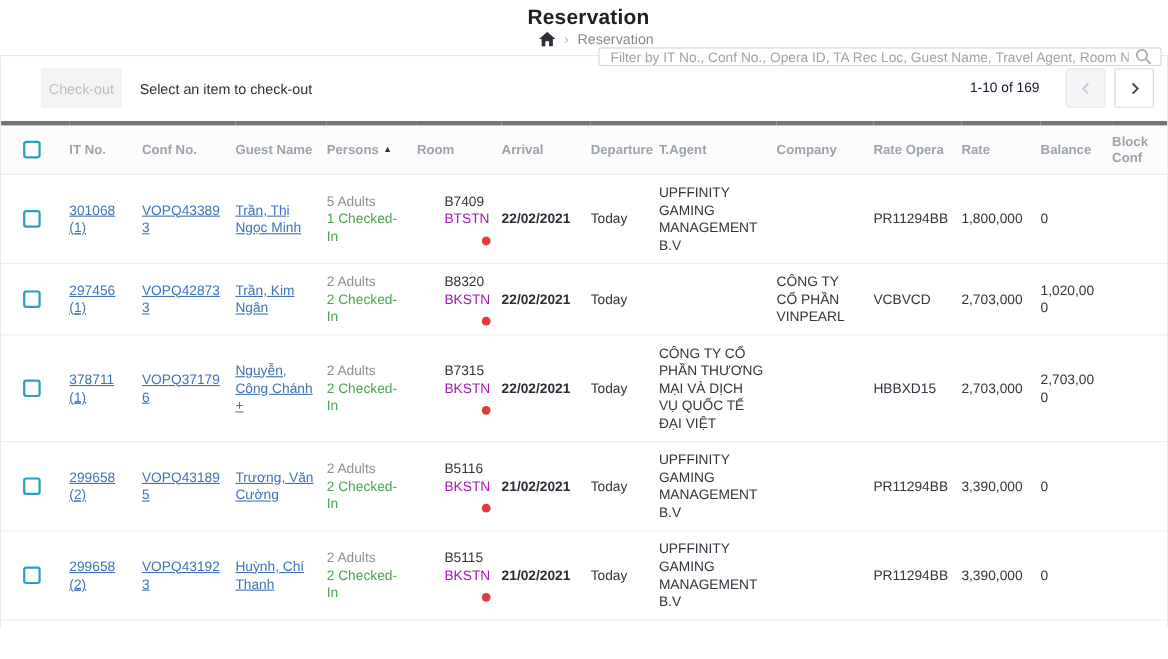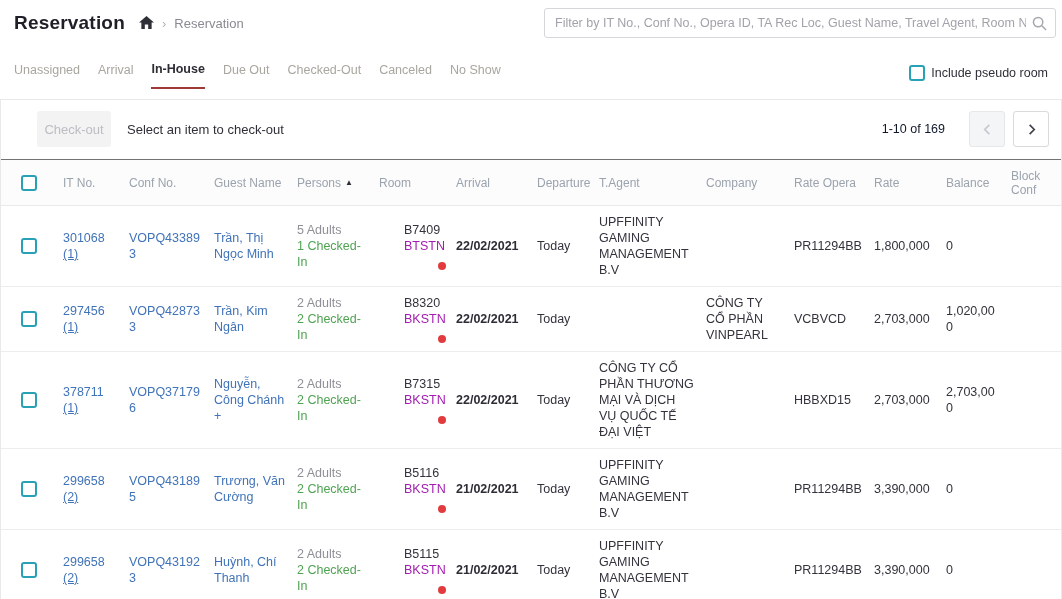--- a/index.html
+++ b/index.html
@@ -1,21 +1,21 @@
 <!DOCTYPE html>
 <html><head>
 <meta charset="utf-8">
 <style>
   * { margin:0; padding:0; box-sizing:border-box; }
   html,body { background:#fff; }
   body { font-family:"Liberation Sans","DejaVu Sans",sans-serif; color:#2f2f38; }
   .page { position:relative; width:1062px; height:599px; background:#fff; overflow:hidden; }
 
   
-  .top-header { display:flex; align-items:center; padding:6px 6px 0 14px; height:40px; }
+  .top-header { display:flex; align-items:center; padding:6px 6px 0 14px; height:40px;flex-direction:column; }
   .page-title { font-size:19px; font-weight:700; color:#1f1f28; letter-spacing:.2px; }
   .breadcrumb { display:flex; align-items:center; margin-left:14px; gap:8px; }
   .home-icon svg { display:block; }
   .crumb-sep { color:#b4b4ba; font-size:13px; }
   .crumb-text { color:#8a8a93; font-size:13px; }
   .search-box { margin-left:auto; display:flex; align-items:center; width:512px; height:30px;
     border:1px solid #d6d6da; border-radius:3px; padding:0 8px 0 10px; background:#fff; }
   .search-box input { flex:1; border:none; outline:none; font-size:12.5px; color:#2f2f38;
     font-family:"Liberation Sans","DejaVu Sans",sans-serif; background:transparent; }
   .search-box input::placeholder { color:#a2a2ab; }
@@ -36,28 +36,28 @@
     border-radius:3px; font-size:13px; font-family:inherit; }
   .toolbar-hint { margin-left:16px; font-size:13px; color:#2f2f38; }
   .pager { margin-left:auto; display:flex; align-items:center; }
   .pager-text { font-size:12.5px; color:#0f172a; margin-right:16px; }
   .pg-btn { width:36px; height:36px; border-radius:3px; display:flex; align-items:center; justify-content:center; margin-left:8px; }
   .pg-prev { background:#f4f5f6; border:1px solid #e6e7e9; color:#c3c9cf; }
   .pg-next { background:#fff; border:1px solid #d9dadc; color:#3f3f49; cursor:pointer; }
 
   
   table { width:100%; border-collapse:collapse; table-layout:fixed; }
-  thead th { height:46px; font-size:12px; font-weight:400; color:#9ba3ad; text-align:left;
-    vertical-align:middle; border-top:1px solid #737373; border-bottom:1px solid #e9e9eb;
+  thead th { height:46px; font-size:12px; font-weight:700; color:#9ba3ad; text-align:left;
+    vertical-align:middle; border-top:4px solid #737373; border-bottom:1px solid #e9e9eb;
     background:#fcfcfd; padding-right:10px; }
   td { vertical-align:middle; font-size:12.5px; line-height:1.28; padding:8px 10px 8px 0;
     border-bottom:1px solid #ededef; color:#33333d; word-wrap:break-word; }
   .cb-cell { padding-left:20px; }
   .sort-tri { color:#2f2f38; font-size:8px; vertical-align:2px; margin-left:4px; }
-  .link { color:#4173b8; cursor:pointer; }
+  .link { color:#4173b8; cursor:pointer;text-decoration:underline; }
   .it-sub { text-decoration:underline; }
   .muted { color:#8f8f97; }
   .green { color:#4fa352; }
   .roomtype { color:#a21caf; }
   .room-cell { display:flex; align-items:flex-end; gap:8px;flex-direction:column; }
   .room-lines { min-width:42px; }
   .dot { width:8px; height:8px; border-radius:50%; background:#e23b3d; flex:0 0 auto; }
   .date-cell { font-weight:600; color:#2d2d36; }
   tr.r1 { height:55px; } tr.r2 { height:57px; } tr.r3 { height:62px; }
   tr.r4 { height:54px; } tr.r5 { height:54px; }
@@ -82,33 +82,20 @@
       <input type="text" placeholder="Filter by IT No., Conf No., Opera ID, TA Rec Loc, Guest Name, Travel Agent, Room No." style="">
       <span class="search-icon">
         <svg width="15" height="15" viewBox="0 0 16 16">
             <circle cx="6.5" cy="6.5" r="5" fill="none" stroke="#a6a6ae" stroke-width="1.6"></circle>
             <line x1="10.5" y1="10.5" x2="15" y2="15" stroke="#a6a6ae" stroke-width="1.6"></line>
           </svg>
       </span>
     </div>
   </div>
 
-  <div class="tab-row">
-    <div class="tab">Unassigned</div>
-    <div class="tab">Arrival</div>
-    <div class="tab active">In-House</div>
-    <div class="tab">Due Out</div>
-    <div class="tab">Checked-Out</div>
-    <div class="tab">Canceled</div>
-    <div class="tab">No Show</div>
-    <div class="pseudo-wrap">
-      <div class="cbx"></div>
-      <span class="pseudo-label">Include pseudo room</span>
-    </div>
-  </div>
 
   <div class="card">
 
     <div class="toolbar">
       <button class="btn-checkout" disabled="">Check-out</button>
       <span class="toolbar-hint">Select an item to check-out</span>
       <div class="pager">
         <span class="pager-text">1-10 of 169</span>
         <div class="pg-btn pg-prev">
           <svg width="11" height="11" viewBox="0 0 12 12">

